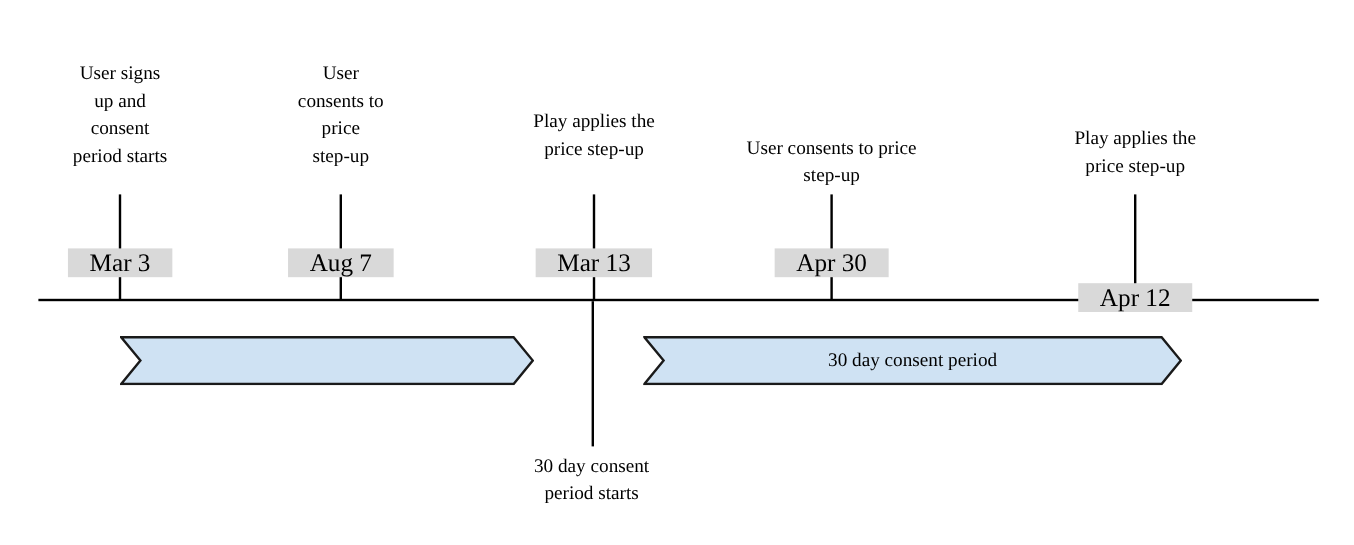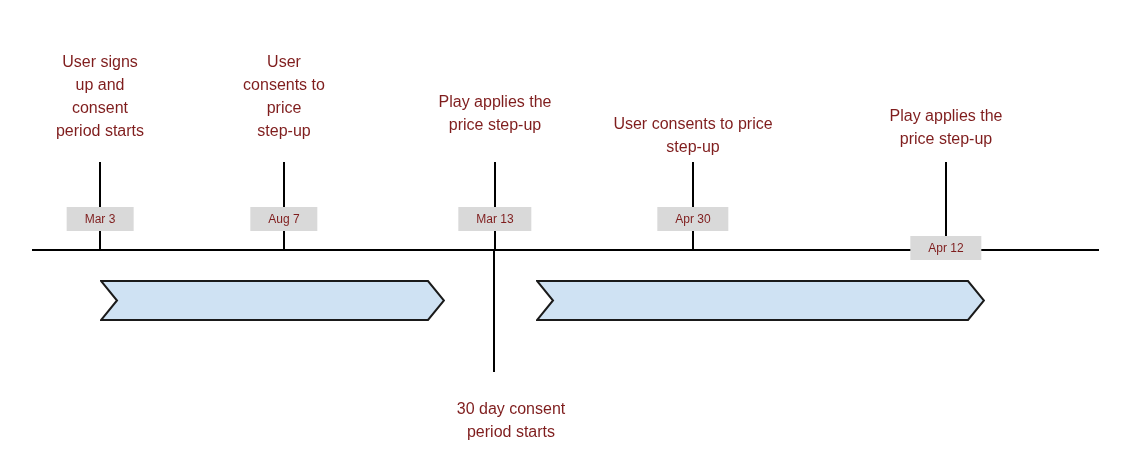--- a/index.html
+++ b/index.html
@@ -1,21 +1,21 @@
 <!DOCTYPE html>
 <html><head>
 <meta charset="utf-8">
 <style>
   html,body{margin:0;padding:0;background:#ffffff;}
   .canvas{
     position:relative;
     width:1128px;height:454px;
     background:#ffffff;
-    font-family:Liberation Sans, sans-serif;
-    color:#7f1d1d;
+    font-family:Liberation Serif, serif;
+    color:#000000;
     overflow:hidden;
   }
   .event-label{
     position:absolute;
     width:220px;
     transform:translateX(-50%);
     text-align:center;
     font-size:16px;
     line-height:23px;
     white-space:pre-line;
@@ -28,21 +28,21 @@
   }
   .axis{
     position:absolute;
     height:2px;
     background:#000000;
   }
   .date-chip{
     position:absolute;
     transform:translateX(-50%);
     background:#d9d9d9;
-    font-size:12px;
+    font-size:21px;
     line-height:20px;
     padding:2px 18px;
     white-space:nowrap;
   }
   .banner{
     position:absolute;
   }
   .banner-text{
     position:absolute;
     display:flex;
@@ -89,24 +89,25 @@
   <div class="axis" style="left:32px; top:249px; width:1067px;"></div>
 
   <div class="vline" style="left:494px; top:251px; height:121px;"></div>
 
   <div class="date-chip" style="left:100px; top:207px;">Mar 3</div>
   <div class="date-chip" style="left:284px; top:207px;">Aug 7</div>
   <div class="date-chip" style="left:495px; top:207px;">Mar 13</div>
   <div class="date-chip" style="left:693px; top:207px;">Apr 30</div>
   <div class="date-chip" style="left:946px; top:207px;margin-top:29px;">Apr 12</div>
 
-  <div class="note-label" style="left:511px; top:377px;margin-top:20px;">30 day consent
+  <div class="note-label" style="left:493px; top:377px;">30 day consent
 period starts</div>
 
   <svg class="banner" style="left:100px; top:280px;" width="345" height="41" viewBox="0 0 345 41">
     <polygon points="1,1 328,1 344,20.5 328,40 1,40 17,20.5" fill="#cfe2f3" stroke="#1a1a1a" stroke-width="2"></polygon>
   </svg>
 
   <svg class="banner" style="left:536px; top:280px;" width="449" height="41" viewBox="0 0 449 41">
     <polygon points="1,1 432,1 448,20.5 432,40 1,40 17,20.5" fill="#cfe2f3" stroke="#1a1a1a" stroke-width="2"></polygon>
   </svg>
+  <div class="banner-text" style="left:536px; top:280px; width:449px; height:41px;">30 day consent period</div>
 
 </div>
 
 </body></html>

